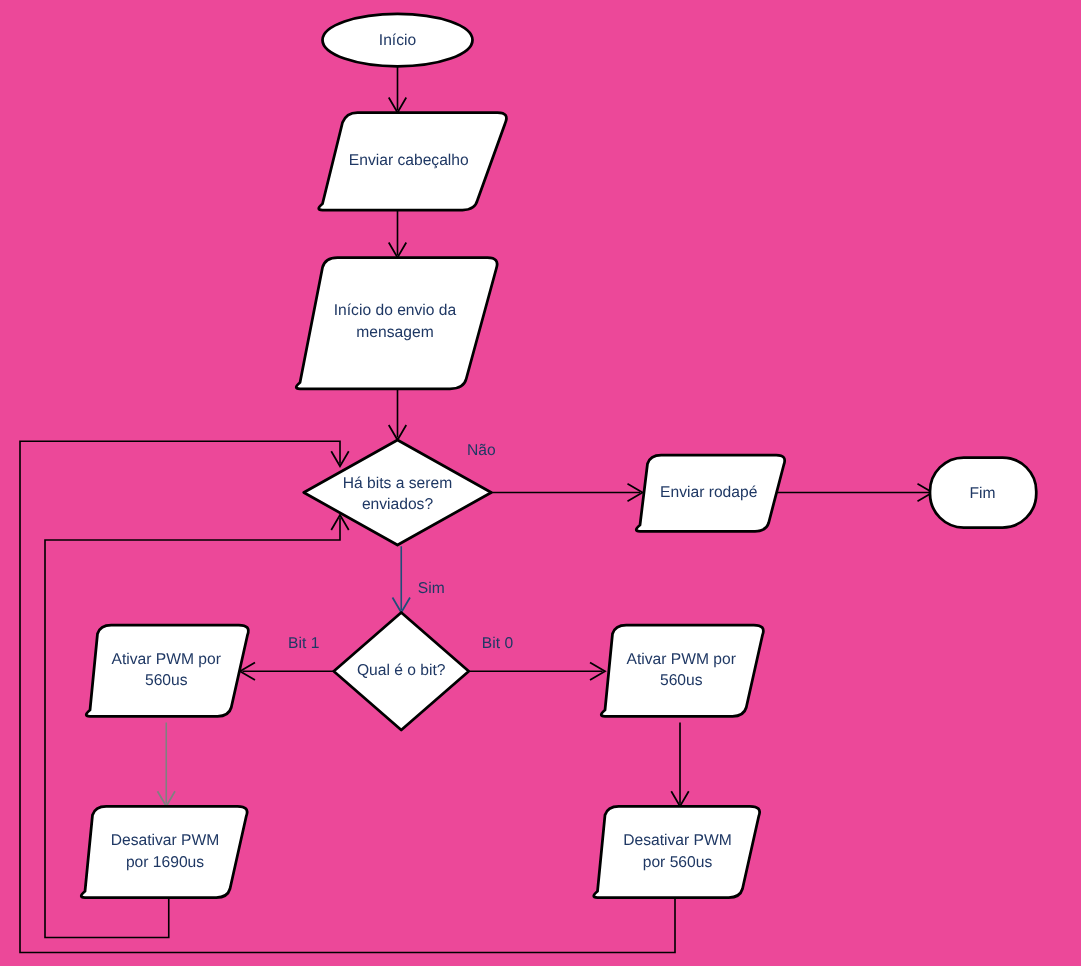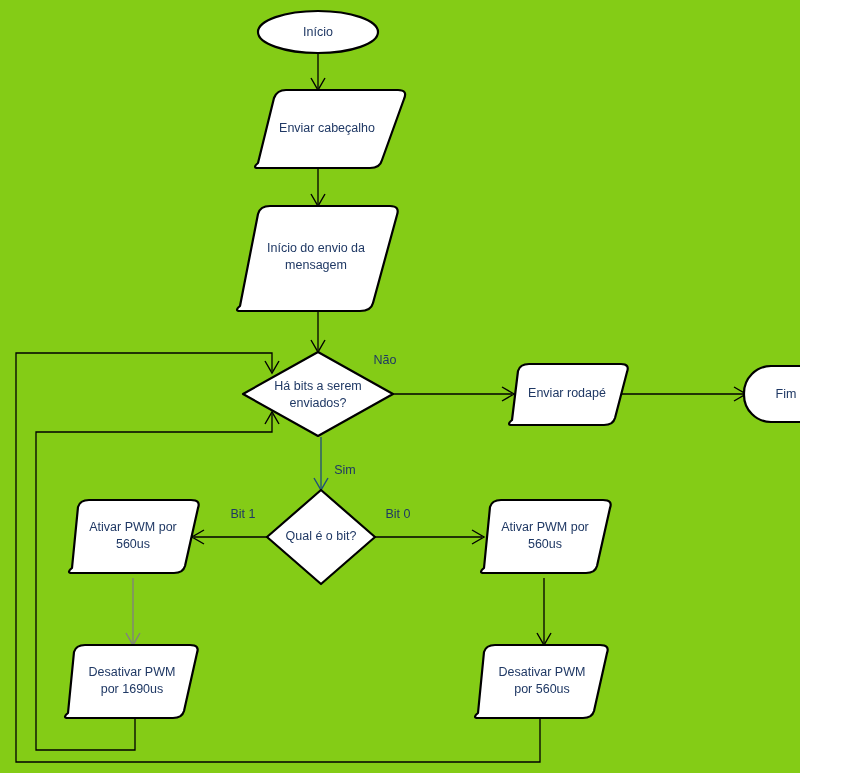--- a/index.html
+++ b/index.html
@@ -6,23 +6,23 @@
   html, body {
     margin: 0;
     padding: 0;
     background: #ffffff;
   }
   body {
     font-family: "Liberation Sans", sans-serif;
   }
   #canvas {
     position: relative;
-    width: 800px;
+    width: 865px;
     height: 773px;
-    background: #84cc16;
+    background: #ec4899;
     overflow: hidden;
   }
   #flow-svg {
     position: absolute;
     top: 0;
     left: 0;
     width: 865px;
     height: 773px;
   }
   .node-shape {

